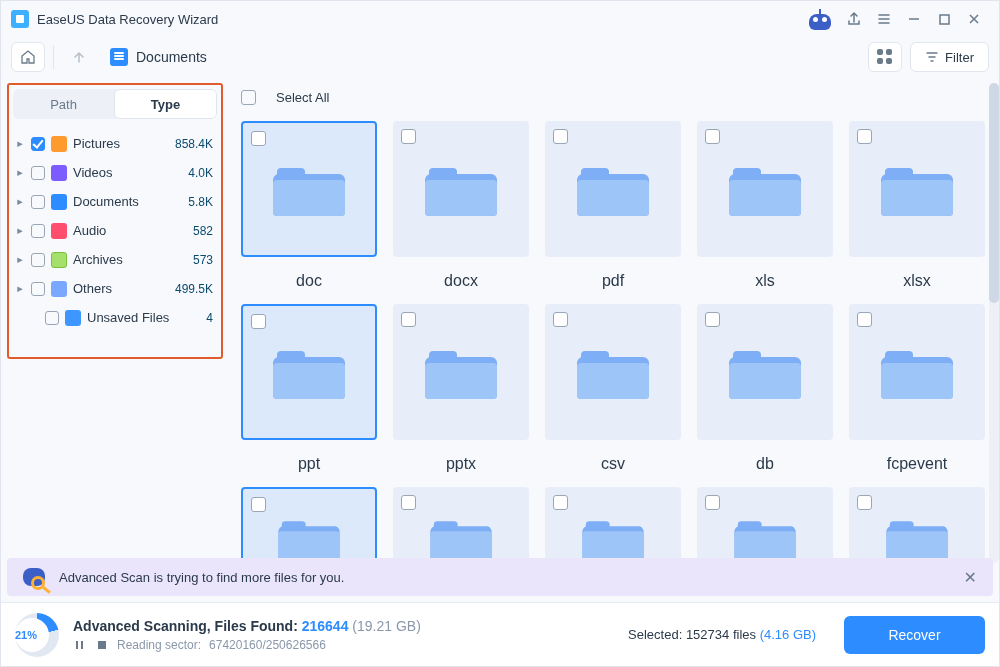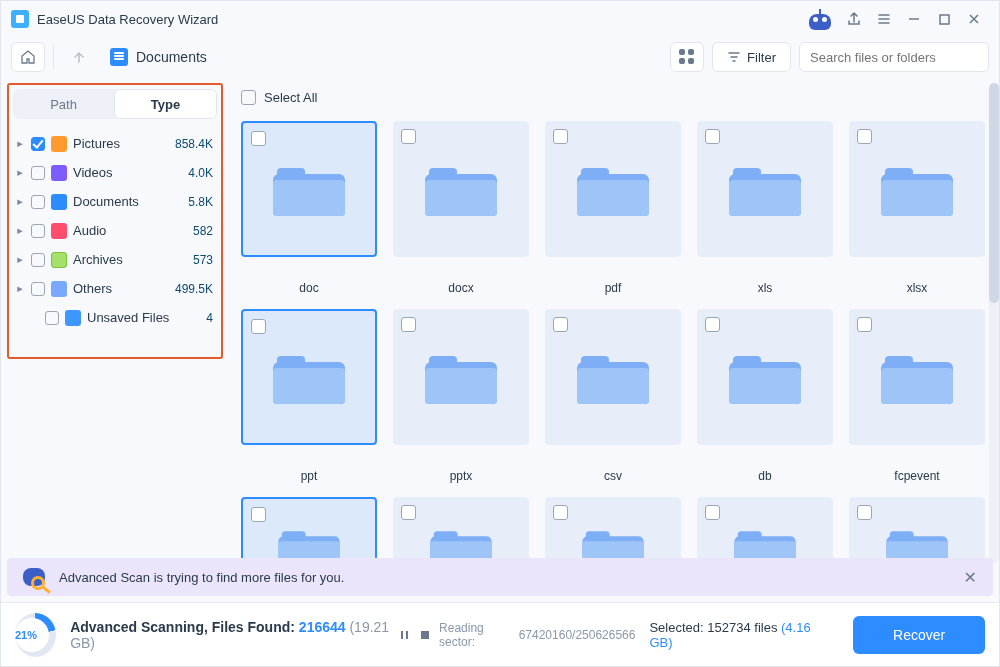--- a/index.html
+++ b/index.html
@@ -49,47 +49,47 @@
   .trow .ic{width:16px;height:16px;border-radius:3px;flex-shrink:0;}
   .trow .name{flex:1;white-space:nowrap;overflow:hidden;}
   .trow .count{color:#0c4a6e;font-size:12px;margin-left:9px;}
   .ic.pic{background:#ff9a2e;} .ic.vid{background:#7d5cff;} .ic.doc{background:#2d8cff;}
   .ic.aud{background:#ff4d6d;} .ic.arc{background:#a5e06a;border:1px solid #7ac23c;}
   .ic.eml{background:#29c0d8;} .ic.oth{background:#7aa8ff;} .ic.uns{background:#3d97ff;}
   
   .content{flex:1;padding:6px 14px 0 10px;position:relative;overflow:hidden;}
   .scrollbar{position:absolute;right:0;top:6px;width:10px;height:480px;border-radius:5px;background:#edf1f7;}
   .scrollthumb{position:absolute;right:0;top:6px;width:10px;height:220px;background:#cfd8e6;border-radius:5px;}
-  .selectall{display:flex;align-items:center;gap:8px;font-size:13px;color:#2b3a4a;height:28px;}
+  .selectall{display:flex;align-items:center;gap:20px;font-size:13px;color:#2b3a4a;height:28px;}
   .sa-cb{width:15px;height:15px;border:1.5px solid #9aa6b6;border-radius:3px;}
   .grid{display:grid;grid-template-columns:repeat(5,1fr);gap:16px 16px;margin-top:10px;}
   .tile{display:flex;flex-direction:column;align-items:center;}
   .card{width:136px;height:136px;background:#e7eef9;border-radius:4px;position:relative;display:flex;align-items:center;justify-content:center;}
   .tile:first-child .card{background:#dbe9fb;border:2px solid #2d8cff;}
   .card .cb{position:absolute;left:8px;top:8px;width:15px;height:15px;border:1.5px solid #9aa6b6;border-radius:3px;background:#fff;}
   .folder{width:72px;height:54px;position:relative;}
   .folder .back{position:absolute;left:0;top:0;width:72px;height:42px;background:#7eaef5;border-radius:6px 6px 4px 4px;top:12px;}
   .folder .tab{position:absolute;left:4px;top:6px;width:28px;height:14px;background:#7eaef5;border-radius:4px 4px 0 0;}
   .folder .front{position:absolute;left:0;top:18px;width:72px;height:36px;background:#9ec5f8;border-radius:4px;}
-  .tlabel{margin-top:24px;font-size:12px;color:#2b3a4a;}
+  .tlabel{margin-top:15px;font-size:16px;color:#2b3a4a;}
   .grid.partial .card{height:90px;} .grid.partial .folder{transform:scale(0.85);margin-top:14px;}
   
   .banner{position:absolute;left:6px;right:6px;bottom:70px;height:38px;background:#eae5fb;border-radius:4px;display:flex;align-items:center;padding:0 12px;gap:10px;}
   .banner .mascot{width:30px;height:30px;position:relative;}
   .mascot .b{width:22px;height:18px;background:#3b5ec7;border-radius:8px;position:absolute;left:4px;top:6px;}
   .mascot .m{width:14px;height:14px;border:3px solid #ffb02e;border-radius:50%;position:absolute;left:12px;top:14px;background:transparent;}
   .mascot .h{width:10px;height:3px;background:#ffb02e;position:absolute;left:22px;top:26px;transform:rotate(40deg);}
   .banner .txt{font-size:13px;color:#2b3a4a;}
   .banner .close{margin-left:auto;color:#6a7a8a;font-size:16px;padding:4px;}
   
   .status{position:absolute;left:0;right:0;bottom:0;height:64px;background:#fff;border-top:1px solid #e6ebf2;display:flex;align-items:center;padding:0 14px;gap:14px;}
   .ring{width:44px;height:44px;border-radius:50%;background:conic-gradient(#2d8cff 0 76deg,#e1e8f2 76deg 360deg);display:flex;align-items:center;position:relative;}
   .ring::before{content:"";position:absolute;width:34px;height:34px;background:#fff;border-radius:50%;}
   .ring span{position:relative;font-size:11px;color:#2d8cff;font-weight:600;}
-  .statusmid{display:flex;flex-direction:row;gap:4px;}
+  .statusmid{display:flex;flex-direction:column;gap:4px;}
   .sline1{font-size:14px;color:#2b3a4a;}
   .sline1 .blue{color:#2d8cff;font-weight:600;}
   .sline1 .grey{color:#8a98aa;}
   .sline2{font-size:12px;color:#8a98aa;display:flex;align-items:center;gap:8px;}
   .pbtn{width:14px;height:14px;display:inline-flex;align-items:center;justify-content:center;color:#6a7a8a;}
   .selected{margin-left:auto;font-size:13px;color:#2b3a4a;}
   .selected .blue{color:#2d8cff;}
   .recover{margin-left:14px;width:141px;height:38px;background:#2d8cff;color:#fff;border:none;border-radius:6px;font-size:14px;font-weight:500;}
   .divider{width:1px;height:24px;background:#e1e6ee;}
 </style>
@@ -151,27 +151,20 @@
   </div>
   <div style="flex:1"></div>
   <div class="viewbtn">
       <div class="gridglyph"></div>
     </div>
   <div class="filterbtn">
     <svg width="14" height="14" viewBox="0 0 14 14">
         <path d="M2 3h10M4 7h6M6 11h2" stroke="#6a7a8a" stroke-width="1.5" stroke-linecap="round"></path>
       </svg>
     <span>Filter</span>
-  </div>
-  <div class="searchbox">
-    <input placeholder="Search files or folders" style="">
-    <svg width="16" height="16" viewBox="0 0 16 16">
-        <circle cx="7" cy="7" r="4.5" fill="none" stroke="#9aa6b6" stroke-width="1.5"></circle>
-        <path d="M11 11l3 3" stroke="#9aa6b6" stroke-width="1.5"></path>
-      </svg>
   </div>
 </div>
 
 <div class="main">
   <div class="sidebar">
     <div class="sidebox">
       <div class="tabs">
         <div class="tab">Path</div>
         <div class="tab active">Type</div>
       </div>

